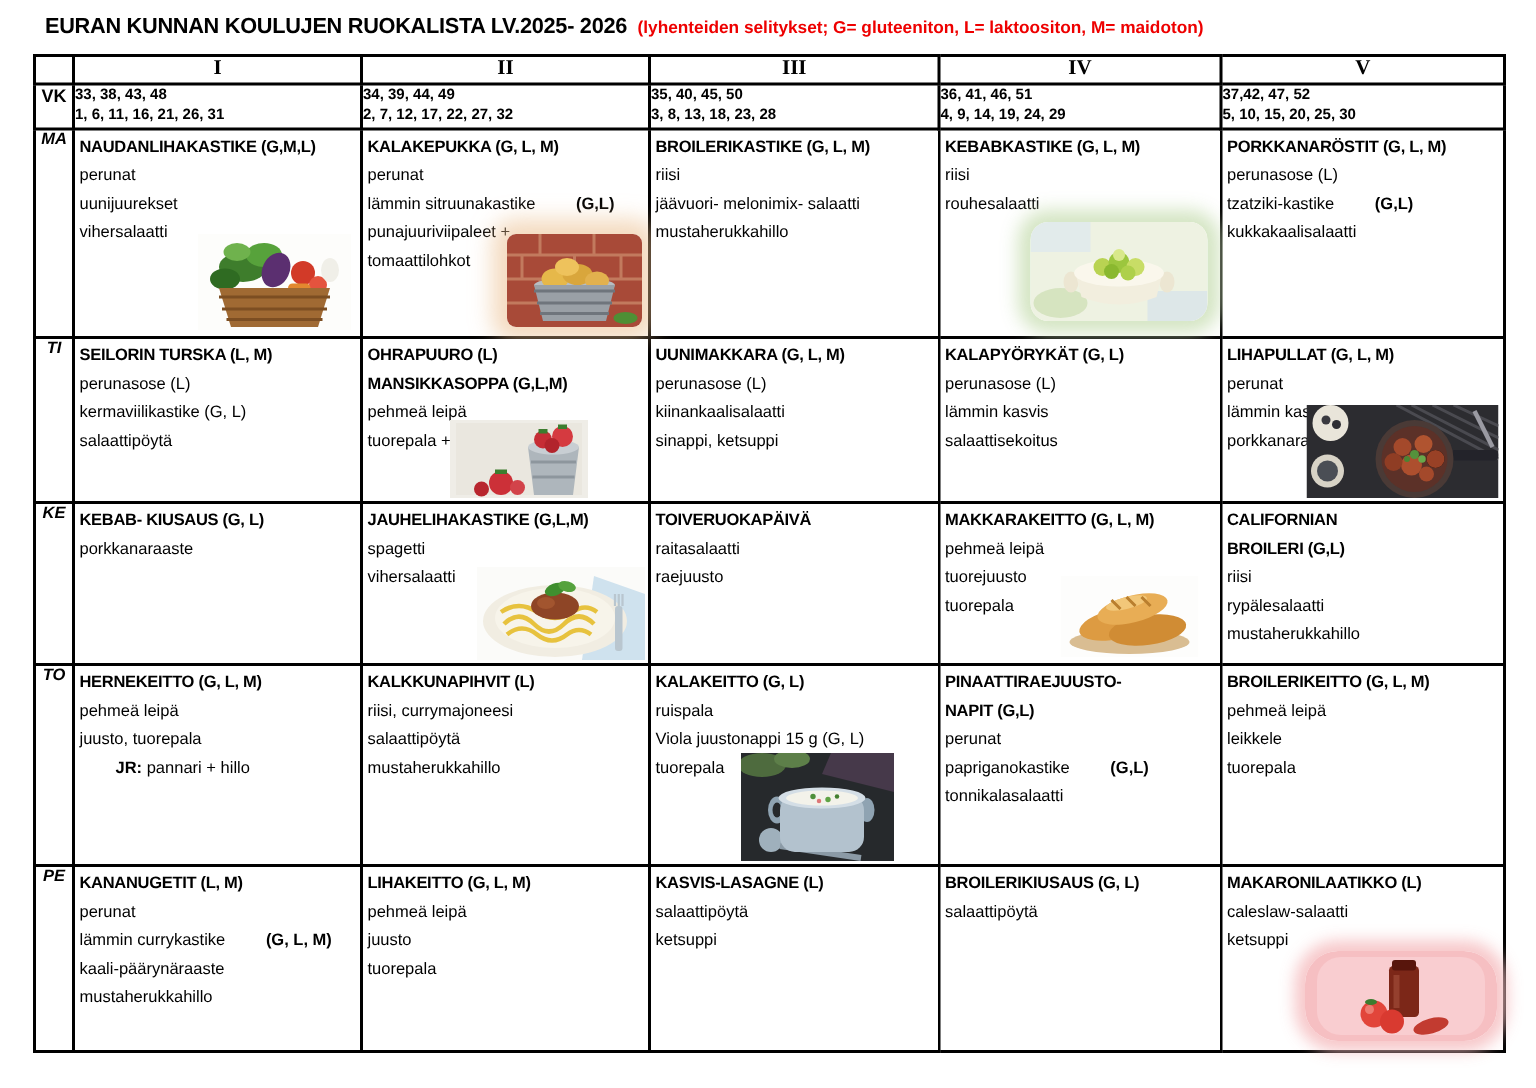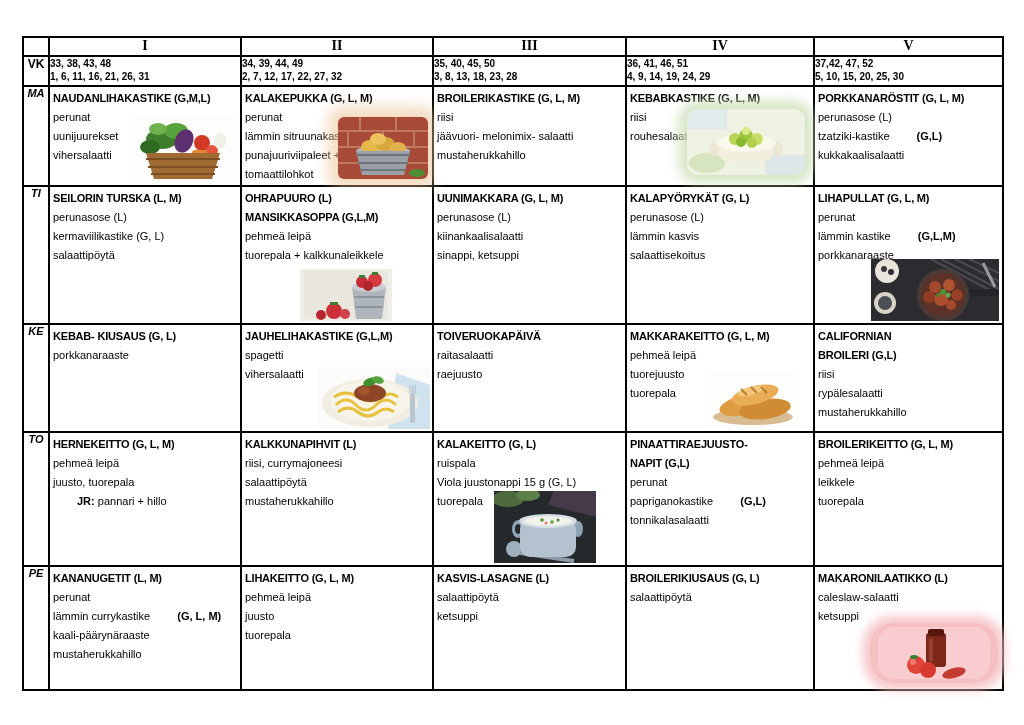--- a/index.html
+++ b/index.html
@@ -6,21 +6,21 @@
   .page{position:relative;width:1024px;height:725px;background:#fff;overflow:hidden;
         font-family:"Liberation Sans",sans-serif;color:#000;}
   .title-row{position:absolute;left:30px;top:9px;white-space:nowrap;}
   .title-main{font-weight:bold;font-size:14.5px;letter-spacing:-0.2px;}
   .title-legend{font-weight:bold;font-size:11.5px;margin-left:7px;}
   table.menu{position:absolute;left:22px;top:36px;border-collapse:collapse;table-layout:fixed;}
   table.menu td, table.menu th{border:2px solid #000;padding:0;vertical-align:top;background:#fff;}
   col.c-day{width:26px;} col.c1{width:192px;} col.c2{width:192px;} col.c3{width:193px;}
   col.c4{width:188px;} col.c5{width:189px;}
   tr.r-head{height:19px;} tr.r-vk{height:30px;}
-  tr.r-ma{height:100px;} tr.r-ti{height:138px;} tr.r-ke{height:108px;}
+  tr.r-ma{height:139px;} tr.r-ti{height:110px;} tr.r-ke{height:108px;}
   tr.r-to{height:134px;} tr.r-pe{height:124px;}
   td.numeral{font-family:"Liberation Serif",serif;font-weight:bold;font-size:14px;
              text-align:center;vertical-align:middle;border-bottom-width:1px;}
   td.corner{border-bottom-width:1px;}
   th.vk-label{font-weight:bold;font-size:12px;text-align:center;vertical-align:middle;
               padding-left:2px;border-top-width:1px;}
   td.weeks{font-weight:bold;font-size:10px;text-align:left;vertical-align:middle;
            line-height:13px;border-top-width:1px;}
   th.day-label{font-weight:bold;font-style:italic;font-size:11px;text-align:center;
                vertical-align:middle;}
@@ -42,20 +42,23 @@
   .ph-spaghetti-plate{right:2px;bottom:2px;width:112px;height:62px;}
   .ph-bread-rolls{right:14px;bottom:4px;width:92px;height:54px;}
   .ph-soup-pot{left:60px;bottom:2px;width:102px;height:72px;}
   .ph-ketchup-jar{right:4px;bottom:6px;width:128px;height:60px;border-radius:22px;overflow:hidden;
                   box-shadow:0 0 10px 7px rgba(246,190,193,.85);}
 </style>
 </head>
 <body>
 
 <div class="page">
+  <div class="title-row">
+    <span class="title-main">EURAN KUNNAN KOULUJEN RUOKALISTA LV.2025- 2026</span><span class="title-legend" style="color: rgb(238, 0, 0);">(lyhenteiden selitykset; G= gluteeniton, L= laktoositon, M= maidoton)</span>
+  </div>
   <table class="menu">
     <colgroup>
       <col class="c-day">
         <col class="c1">
         <col class="c2">
         <col class="c3">
         <col class="c4">
         <col class="c5">
     </colgroup>
     <tbody>

